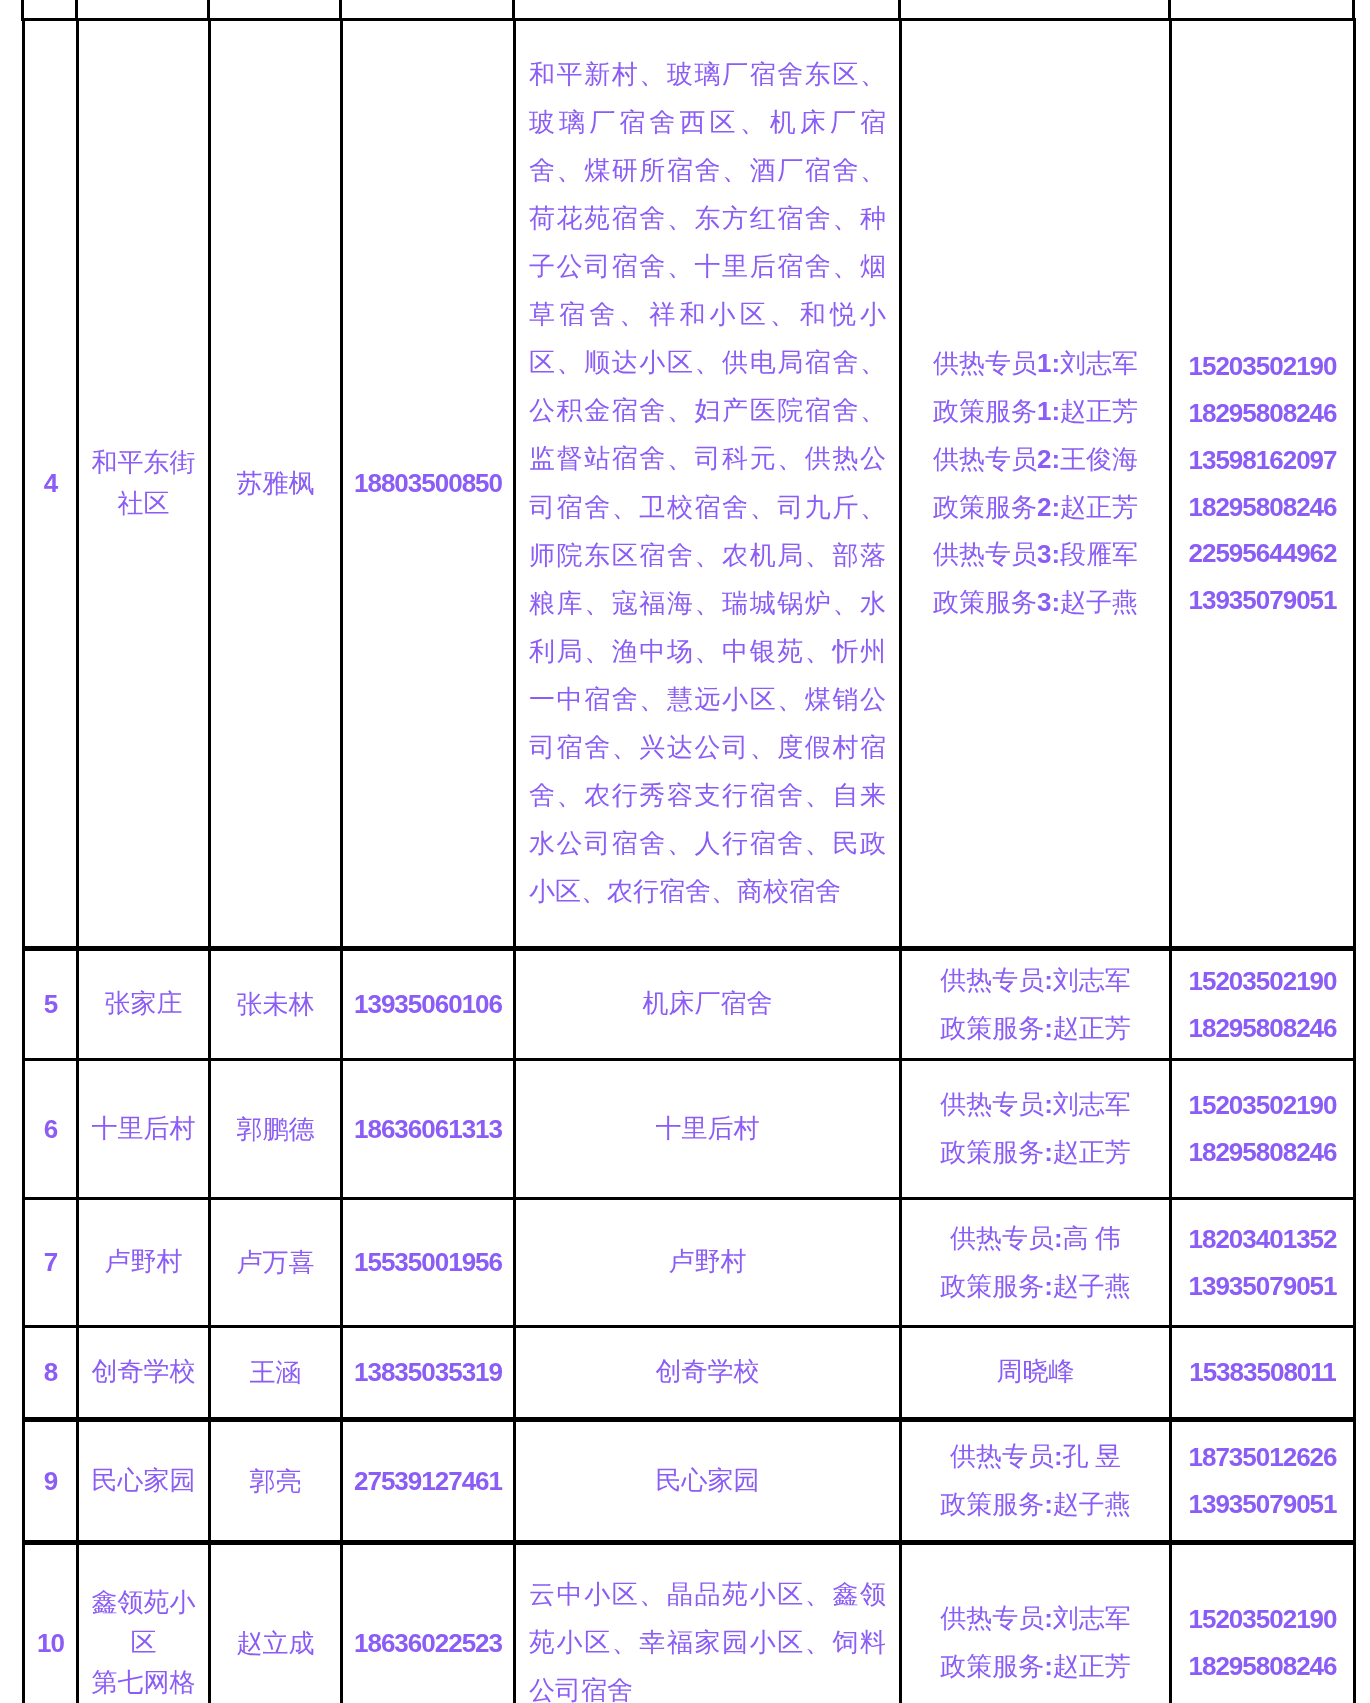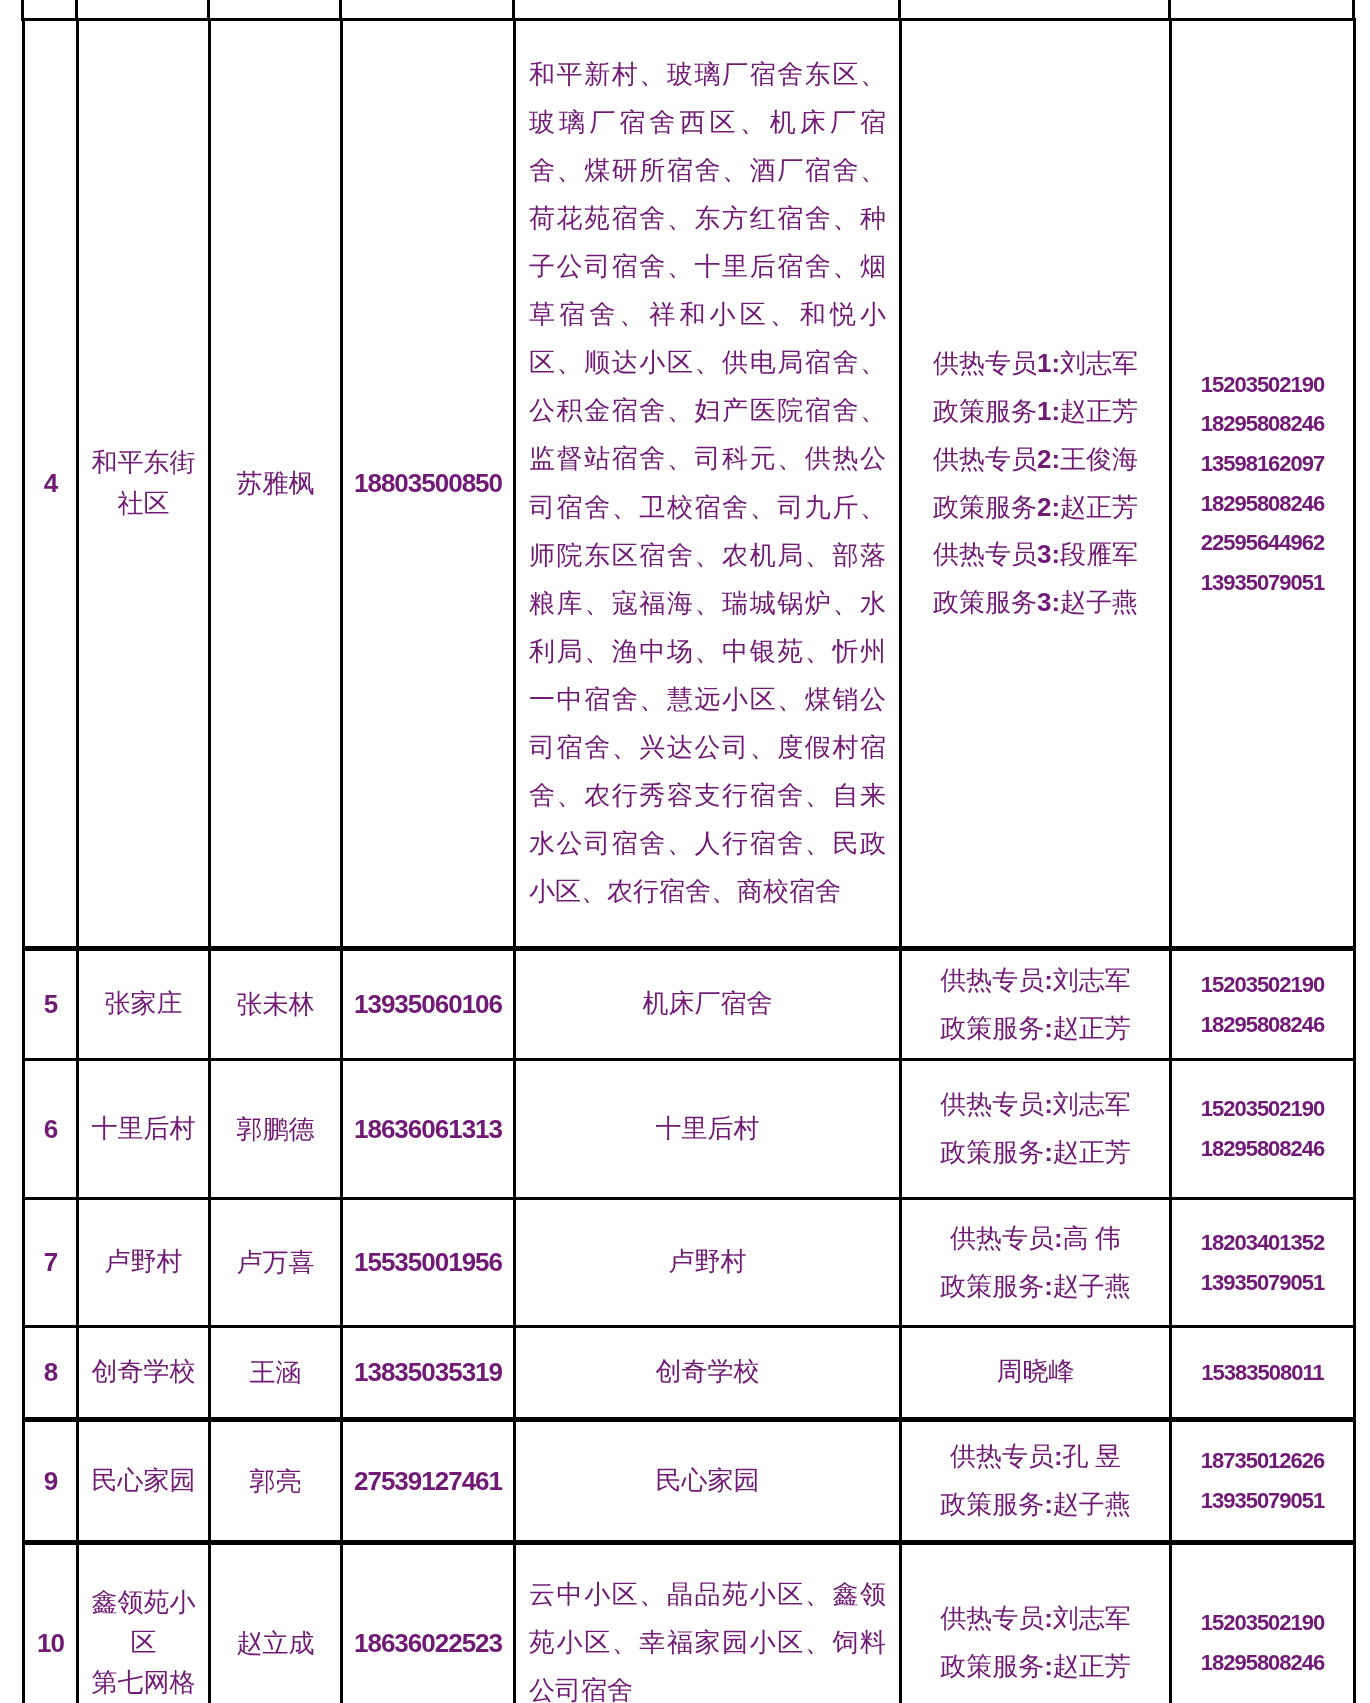--- a/index.html
+++ b/index.html
@@ -12,39 +12,39 @@
   .grid{
     position:absolute;left:22px;top:18px;width:1331px;
     border-collapse:collapse;table-layout:fixed;
   }
   .grid td{
     border:3px solid #000;
     padding:0;
     text-align:center;
     vertical-align:middle;
     font-size:26px;
-    color:#701a75;
+    color:#8b5cf6;
     overflow:hidden;
   }
   tr.thick-bottom td{border-bottom-width:5px;}
   .cell-coverage.justify{
     text-align:justify;
     padding:14px 13px;
     line-height:1.85;
   }
   .cell-coverage.center{line-height:1.85;}
   .mline{line-height:1.8;}
   .comm-line{line-height:1.55;}
   .num-font{
     font-family:"Liberation Sans", sans-serif;
     font-weight:700;
     letter-spacing:-1px;
   }
   .idx{font-size:28px;}
-  .phone-line{font-size:22px;}
+  .phone-line{font-size:26px;}
   .staff-line .dig{
     font-family:"Liberation Sans", sans-serif;
     font-weight:700;
     letter-spacing:0;
   }
   .stub{
     position:absolute;top:0;width:3px;height:21px;background:#000;
   }
 </style>
 </head>

